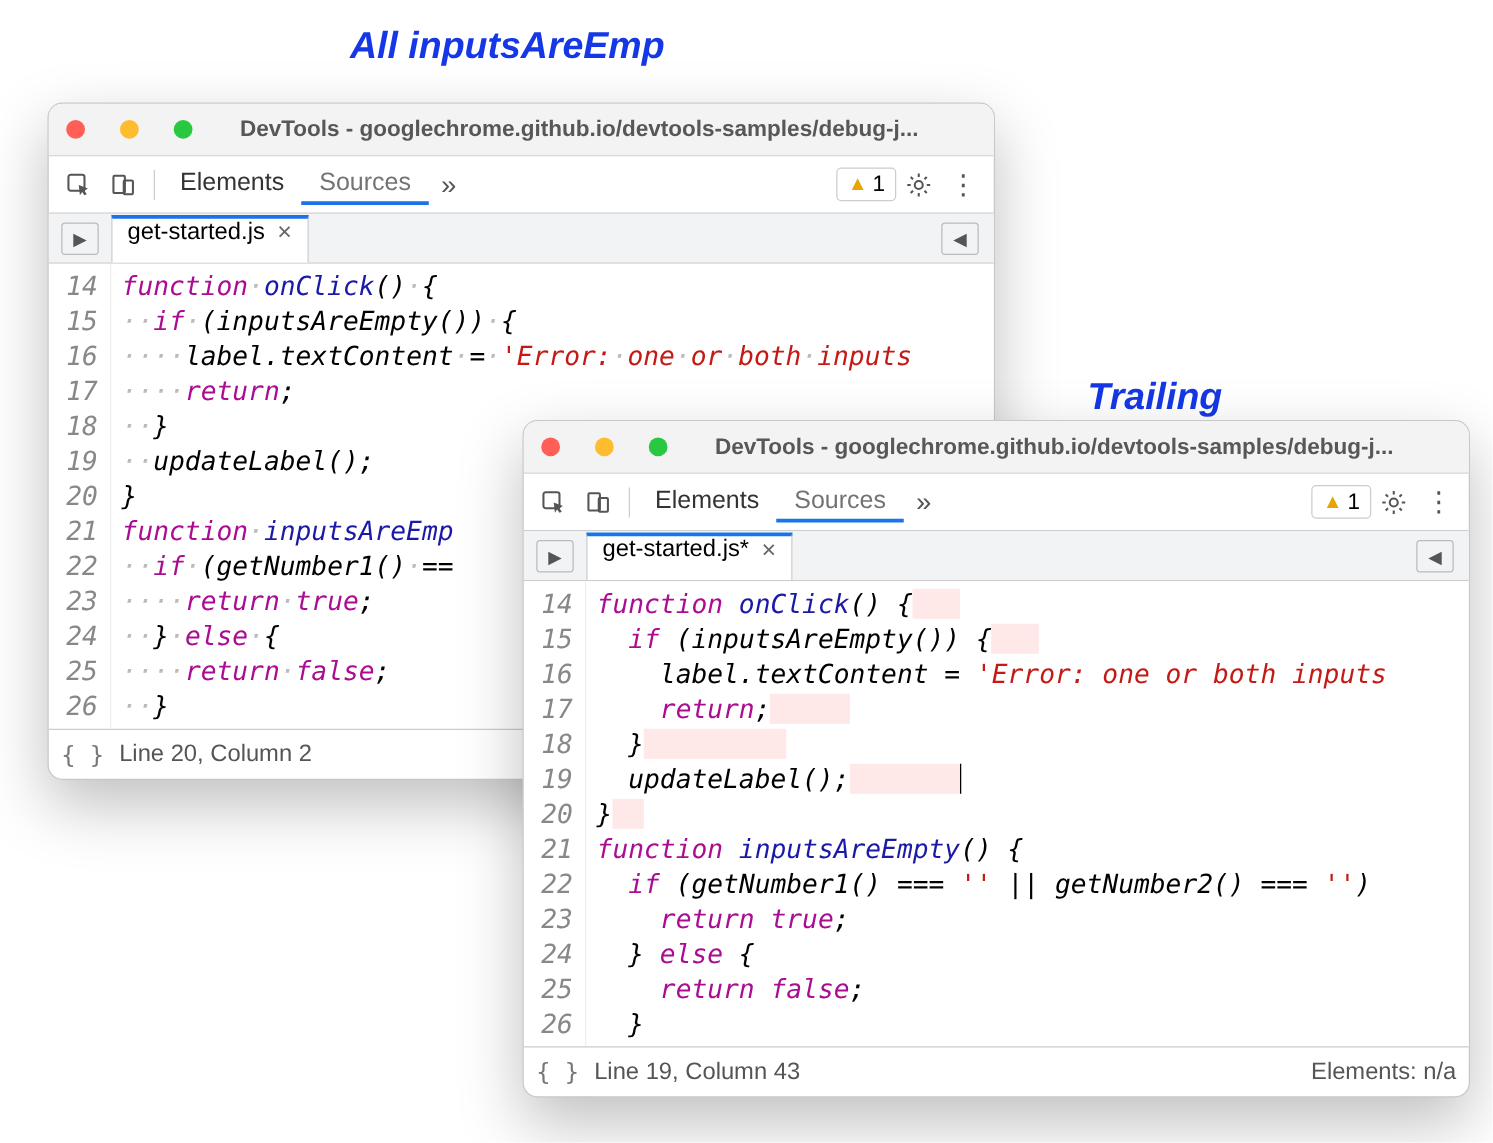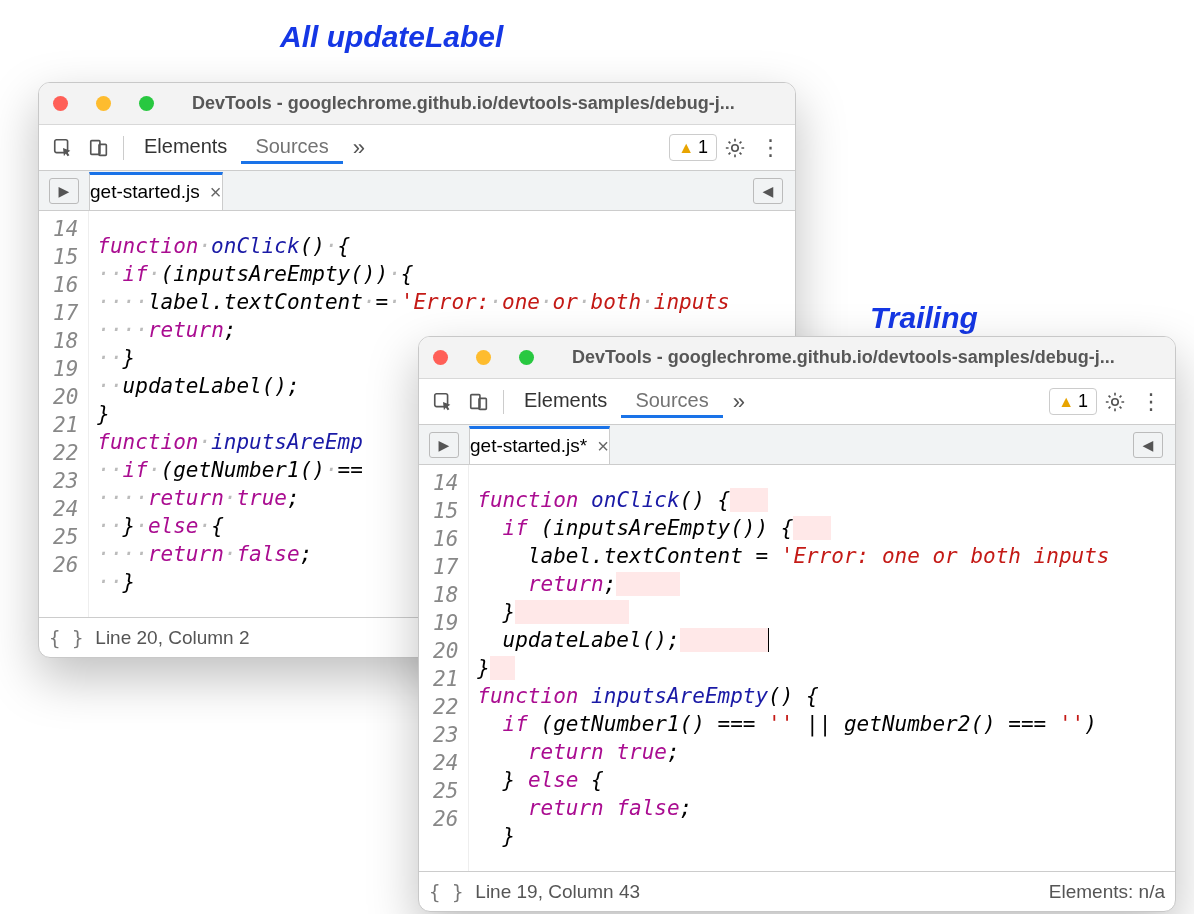--- a/index.html
+++ b/index.html
@@ -85,21 +85,21 @@
   }
   .nav-toggle {
     width: 30px; height: 26px; border: 1px solid #bbb;
     border-radius: 3px;
     display:flex;align-items:center;justify-content:center;
     margin: 0 6px; font-size: 14px; color:#555;
   }
   .filetab {
     background: #fff; height: 38px;
     border: 1px solid #ccc; border-bottom: none;
-    padding: 0 0; display: flex; align-items: center; gap: 10px;
+    padding: 0 12px; display: flex; gap: 10px;
     font-size: 19px;
     border-top: 3px solid #1a73e8;
     margin-left: 4px;
   }
   .filetab .x { color: #666; font-size: 20px; }
   .right-toggle { margin-left: auto; margin-right: 8px; }
   .code-area {
     display: flex;
     font-family: Menlo, Consolas, monospace;
     font-size: 21px;
@@ -108,39 +108,39 @@
     overflow: hidden;
     font-style: italic;
   }
   .gutter {
     text-align: right;
     color: #888;
     padding: 4px 10px 4px 14px;
     border-right: 1px solid #eee;
     user-select: none;
   }
-  .lines { padding: 21px 8px; white-space: pre; overflow: hidden; flex:1; }
+  .lines { padding: 4px 8px; white-space: pre; overflow: hidden; flex:1; }
   .kw { color: #aa0d91; }
   .fn { color: #1a1aa6; }
   .str { color: #c41a16; }
   .dot { color: #bbb; }
   .trail { background: #ffe8e8; }
   .cursor { border-left: 1.5px solid #000; }
   .statusbar {
     height: 40px; border-top: 1px solid #ccc;
     display: flex; align-items: center; padding: 0 10px;
     font-size: 19px; color: #555; gap: 12px;
   }
   .braces { font-family: Menlo, monospace; color:#777; }
   .svg-ico { width: 22px; height: 22px; stroke: #555; fill: none; stroke-width: 1.8; }
 </style>
 </head>
 <body>
 
-<div class="caption" style="left:280px;top:20px">All updateLabel</div>
+<div class="caption" style="left:280px;top:20px">All inputsAreEmp</div>
 <div class="caption" style="left:870px;top:301px">Trailing</div>
 
 <div class="window" style="left:38px;top:82px;width:758px;">
   <div class="titlebar">
     <div class="tl-dot tl-red"></div>
     <div class="tl-dot tl-yellow"></div>
     <div class="tl-dot tl-green"></div>
     <div class="tl-title">DevTools - googlechrome.github.io/devtools-samples/debug-j...</div>
   </div>
   <div class="toolbar">

